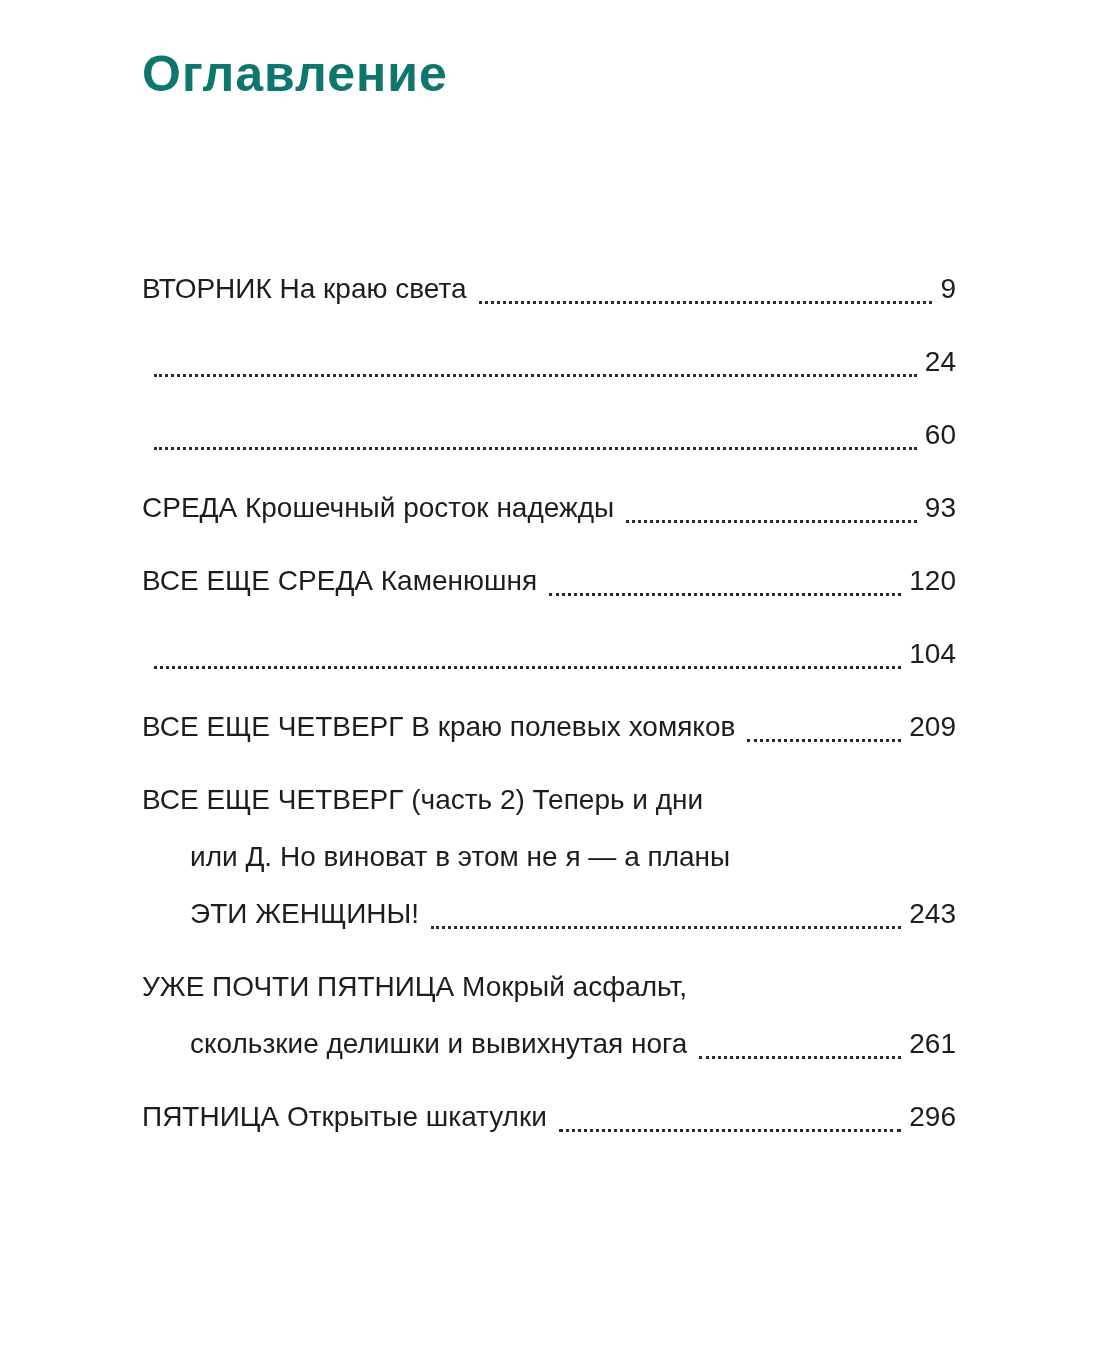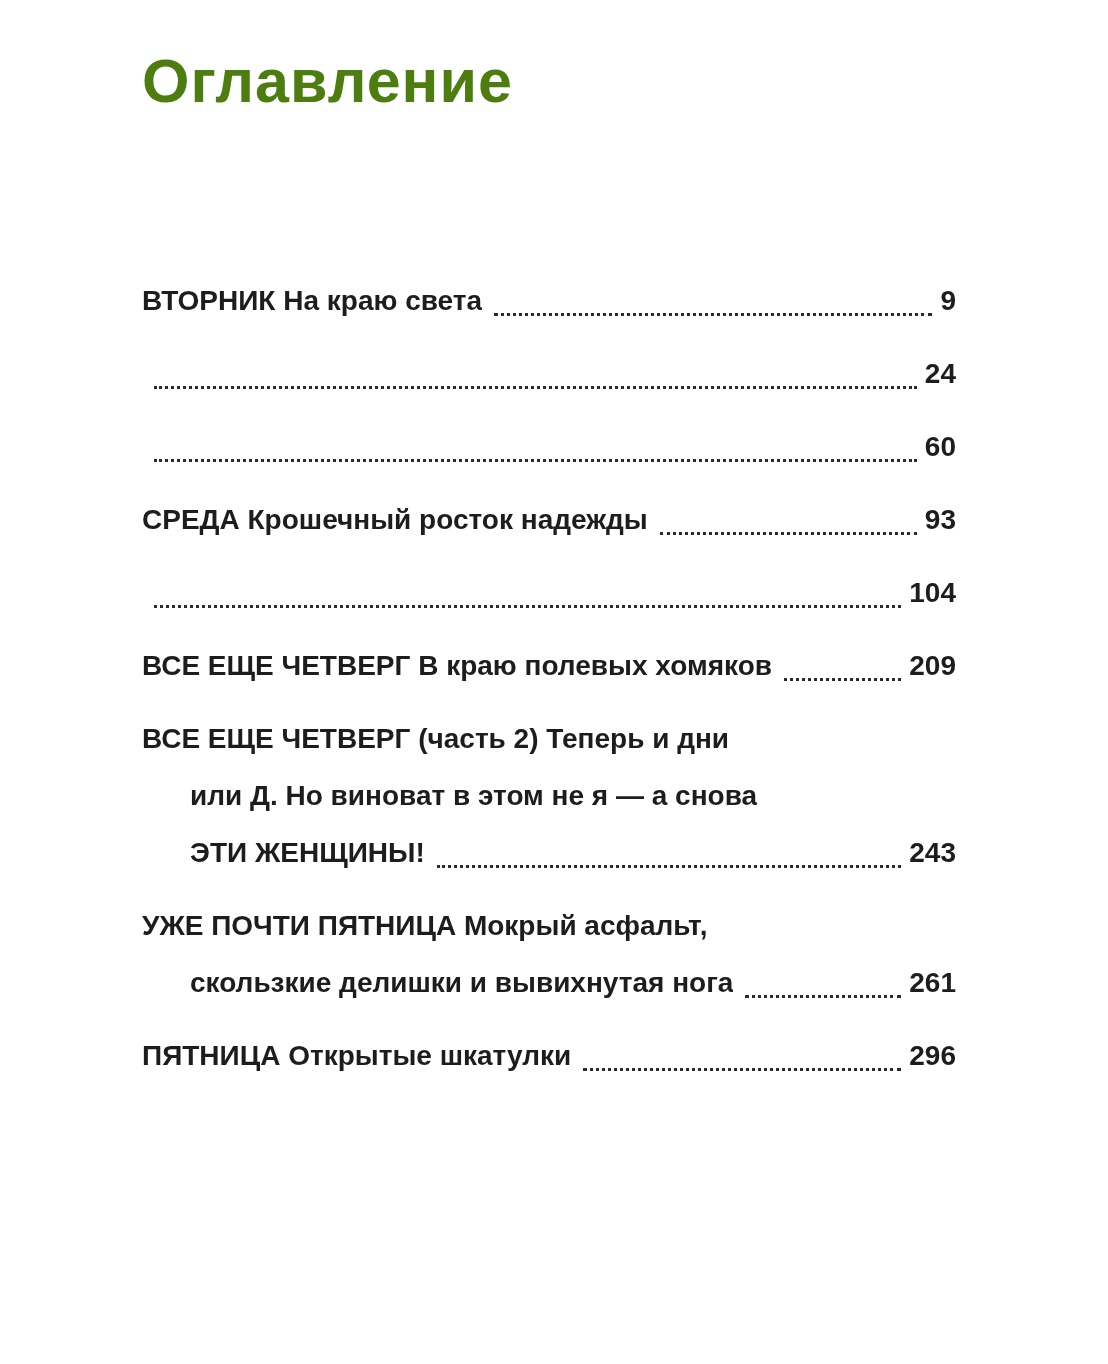--- a/index.html
+++ b/index.html
@@ -13,33 +13,33 @@
     height: 1364px;
     box-sizing: border-box;
     padding: 46px 152px 0 142px;
     background: #ffffff;
     font-family: "Liberation Sans", sans-serif;
     color: #1d1d1d;
     overflow: hidden;
   }
   .title {
     margin: 0;
-    font-size: 61px;
+    font-size: 50px;
     font-weight: bold;
     letter-spacing: 1px;
-    color: #4d7c0f;
+    color: #0f766e;
     line-height: 1.15;
   }
   .toc {
     margin-top: 156px;
   }
   .entry {
     margin-bottom: 16px;
     font-size: 28px;
-    font-weight: bold;
+    font-weight: normal;
   }
   .line {
     display: flex;
     align-items: baseline;
     line-height: 57px;
     white-space: nowrap;
   }
   .line .t {
     flex: 0 1 auto;
     overflow: hidden;
@@ -87,37 +87,44 @@
       </div>
       <div class="entry">
         <div class="line last">
           <span class="t">СРЕДА Крошечный росток надежды</span>
           <span class="leader"></span>
           <span class="page-num">93</span>
         </div>
       </div>
       <div class="entry">
         <div class="line last">
+          <span class="t">ВСЕ ЕЩЕ СРЕДА Каменюшня</span>
+          <span class="leader"></span>
+          <span class="page-num">120</span>
+        </div>
+      </div>
+      <div class="entry">
+        <div class="line last">
           <span class="leader"></span>
           <span class="page-num">104</span>
         </div>
       </div>
       <div class="entry">
         <div class="line last">
           <span class="t">ВСЕ ЕЩЕ ЧЕТВЕРГ В краю полевых хомяков</span>
           <span class="leader"></span>
           <span class="page-num">209</span>
         </div>
       </div>
       <div class="entry">
         <div class="line">
           <span class="t">ВСЕ ЕЩЕ ЧЕТВЕРГ (часть 2) Теперь и дни</span>
         </div>
         <div class="line cont">
-          <span class="t">или Д. Но виноват в этом не я — а снова</span>
+          <span class="t">или Д. Но виноват в этом не я — а планы</span>
         </div>
         <div class="line cont last">
           <span class="t">ЭТИ ЖЕНЩИНЫ!</span>
           <span class="leader"></span>
           <span class="page-num">243</span>
         </div>
       </div>
       <div class="entry">
         <div class="line">
           <span class="t">УЖЕ ПОЧТИ ПЯТНИЦА Мокрый асфальт,</span>

